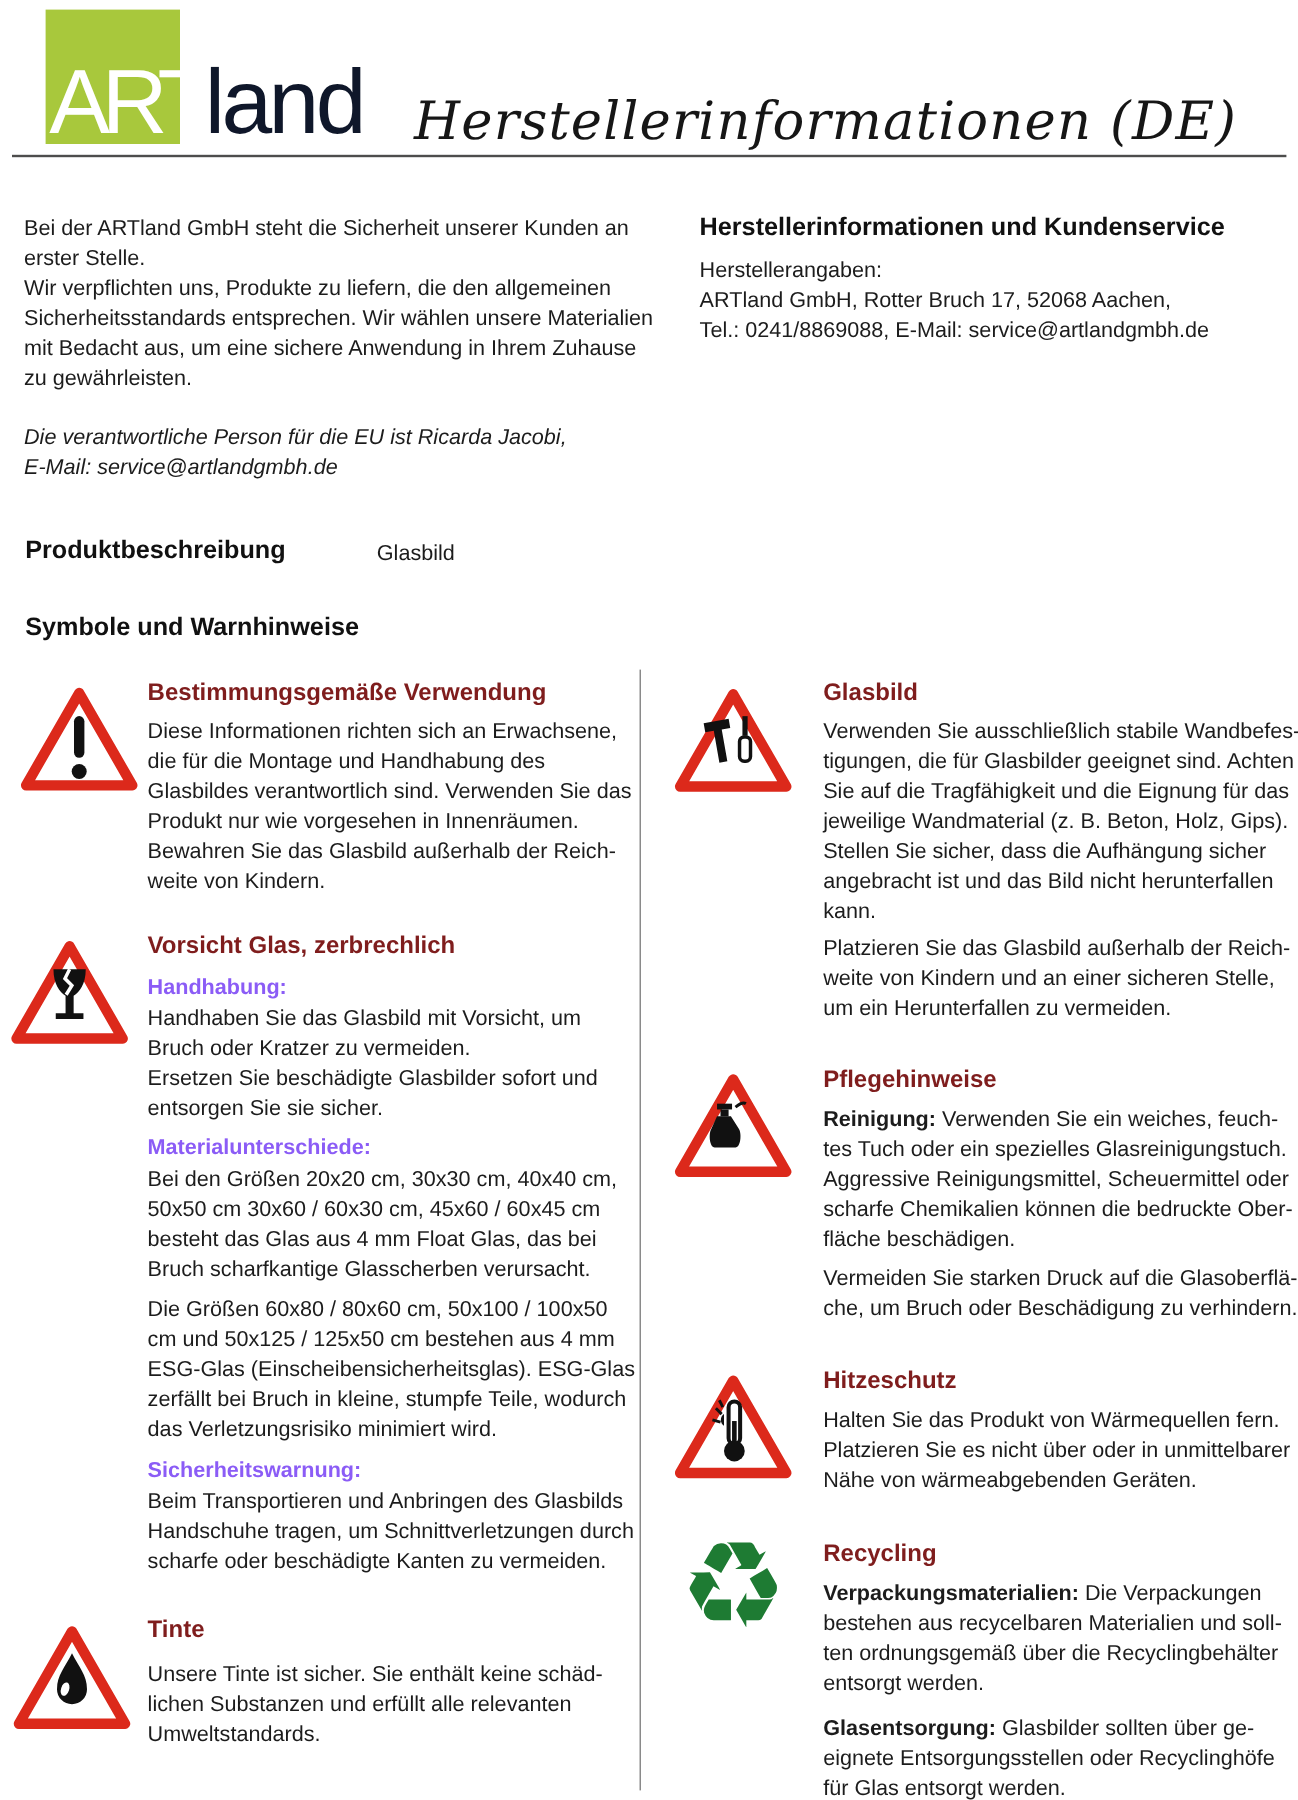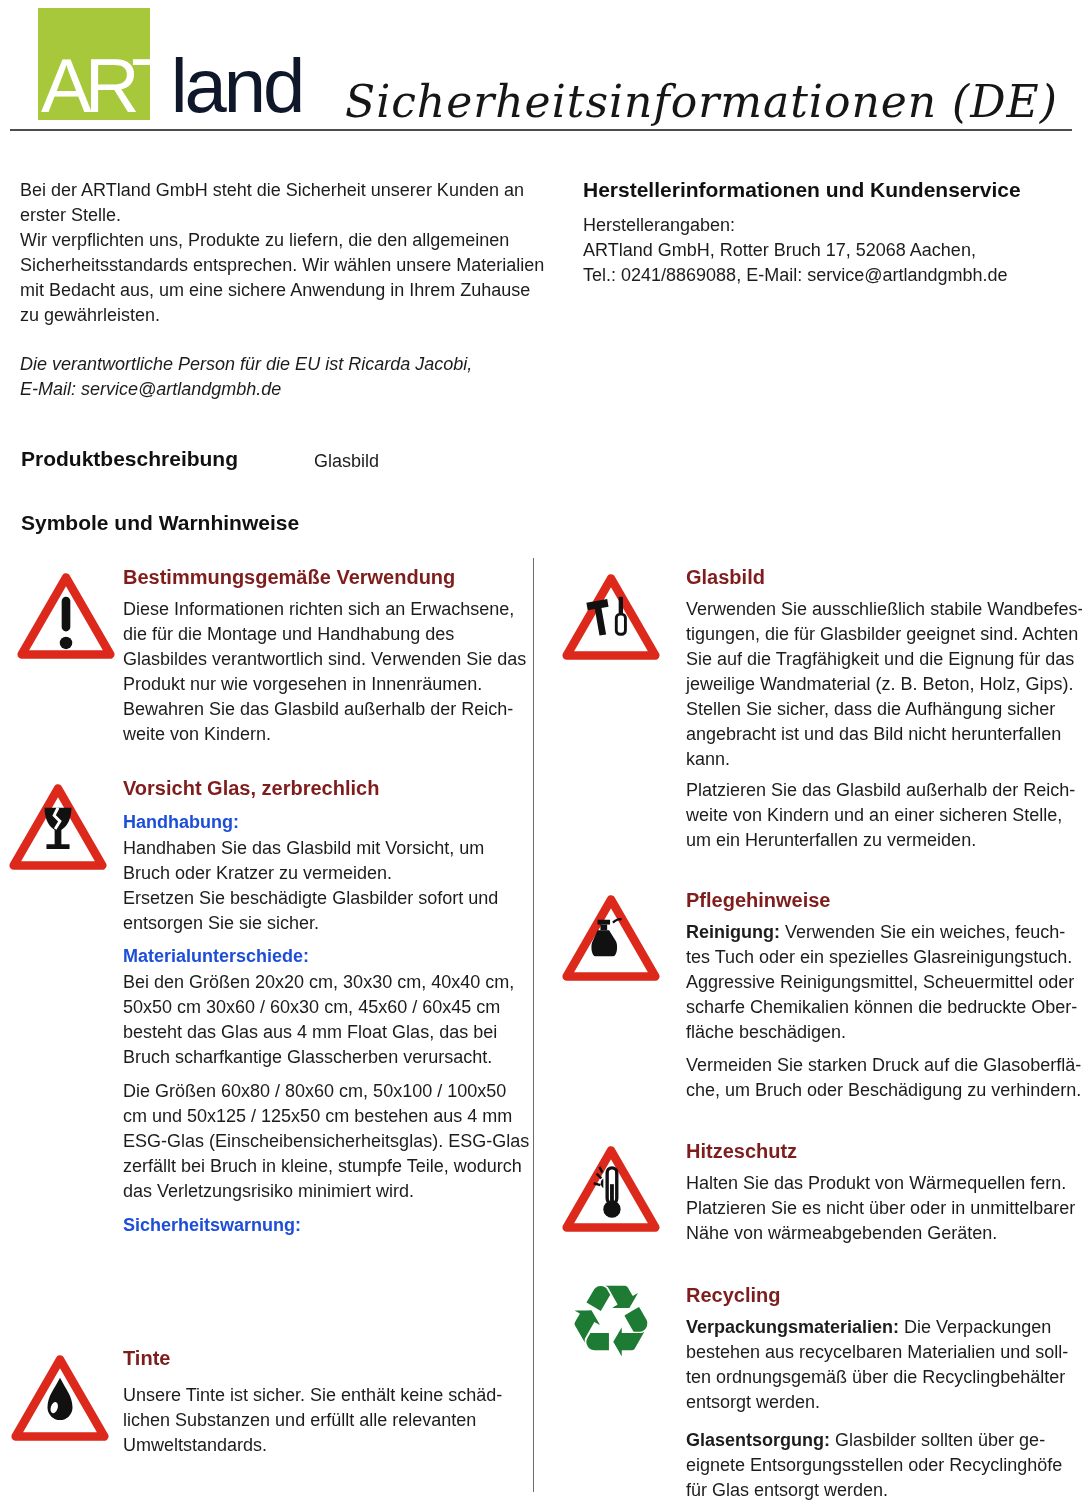--- a/index.html
+++ b/index.html
@@ -2,21 +2,21 @@
 <html><head>
 <meta charset="utf-8">
 <style>
   html,body{margin:0;padding:0;background:#fff;}
   #page{position:relative;width:1082px;height:1500px;background:#ffffff;overflow:hidden;
         font-family:"Liberation Sans",sans-serif;color:#1b1b1b;}
   .abs{position:absolute;}
   .pre{white-space:pre;}
   .body-text{font-size:18px;line-height:25px;color:#1c1c1c;}
   .sec-heading{font-size:20px;font-weight:bold;color:#7f1d1d;line-height:24px;}
-  .sub-heading{font-size:18px;font-weight:bold;color:#1d4ed8;line-height:25px;}
+  .sub-heading{font-size:18px;font-weight:bold;color:#8b5cf6;line-height:25px;}
   .top-heading{font-size:21px;font-weight:bold;color:#111;}
   .logo-square{position:absolute;left:38px;top:8px;width:112px;height:112px;background:#a8c83c;}
   .logo-text{position:absolute;left:41px;top:53px;font-size:76px;line-height:66px;font-weight:400;}
   .logo-art{color:#ffffff;letter-spacing:-7px;}
   .logo-land{color:#0f172a;letter-spacing:-3px;}
   .doc-title{position:absolute;left:345px;top:76px;font-family:"DejaVu Serif",serif;
              font-style:italic;font-size:44px;color:#161616;letter-spacing:1px;}
   .header-rule{position:absolute;left:10px;top:129px;width:1062px;height:2px;background:#4d4d4c;}
   .col-divider{position:absolute;left:533px;top:558px;width:1px;height:934px;background:#6e6e6e;}
   .tri-icon{position:absolute;width:100px;height:92px;}
@@ -24,21 +24,21 @@
                 font-family:"DejaVu Sans",sans-serif;font-size:100px;line-height:100px;
                 color:#1e7b33;text-align:center;}
 </style>
 </head>
 <body>
 
 <div id="page">
 
   <div class="logo-square"></div>
   <div class="logo-text"><span class="logo-art">ART</span><span class="logo-land">land</span></div>
-  <div class="doc-title">Sicherheitsinformationen (DE)</div>
+  <div class="doc-title">Herstellerinformationen (DE)</div>
   <div class="header-rule"></div>
 
   <div class="abs body-text pre" style="left:20px;top:178px;">Bei der ARTland GmbH steht die Sicherheit unserer Kunden an
 erster Stelle.
 Wir verpflichten uns, Produkte zu liefern, die den allgemeinen
 Sicherheitsstandards entsprechen. Wir wählen unsere Materialien
 mit Bedacht aus, um eine sichere Anwendung in Ihrem Zuhause
 zu gewährleisten.</div>
   <div class="abs body-text pre" style="left:20px;top:352px;font-style:italic;">Die verantwortliche Person für die EU ist Ricarda Jacobi,
 E-Mail: service@artlandgmbh.de</div>
@@ -83,20 +83,23 @@
   <div class="abs body-text pre" style="left:123px;top:970px;">Bei den Größen 20x20 cm, 30x30 cm, 40x40 cm,
 50x50 cm 30x60 / 60x30 cm, 45x60 / 60x45 cm
 besteht das Glas aus 4 mm Float Glas, das bei
 Bruch scharfkantige Glasscherben verursacht.</div>
   <div class="abs body-text pre" style="left:123px;top:1079px;">Die Größen 60x80 / 80x60 cm, 50x100 / 100x50
 cm und 50x125 / 125x50 cm bestehen aus 4 mm
 ESG-Glas (Einscheibensicherheitsglas). ESG-Glas
 zerfällt bei Bruch in kleine, stumpfe Teile, wodurch
 das Verletzungsrisiko minimiert wird.</div>
   <div class="abs sub-heading" style="left:123px;top:1213px;">Sicherheitswarnung:</div>
+  <div class="abs body-text pre" style="left:123px;top:1239px;">Beim Transportieren und Anbringen des Glasbilds
+Handschuhe tragen, um Schnittverletzungen durch
+scharfe oder beschädigte Kanten zu vermeiden.</div>
 
   <div class="abs sec-heading" style="left:123px;top:1346px;">Tinte</div>
   <svg class="tri-icon" style="left:10px;top:1352px;" viewBox="0 0 104 94">
     <path d="M52 7 L98 87 H6 Z" fill="#fff" stroke="#dc291b" stroke-width="9" stroke-linejoin="round"></path>
     <path fill="#111" d="M52 26 C46 38 39 45 39 57 a13 13 0 0 0 26 0 C65 45 58 38 52 26 z"></path>
     <ellipse cx="46" cy="57" rx="3.5" ry="6" fill="#fff" transform="rotate(18 46 57)"></ellipse>
   </svg>
   <div class="abs body-text pre" style="left:123px;top:1383px;">Unsere Tinte ist sicher. Sie enthält keine schäd-
 lichen Substanzen und erfüllt alle relevanten
 Umweltstandards.</div>

